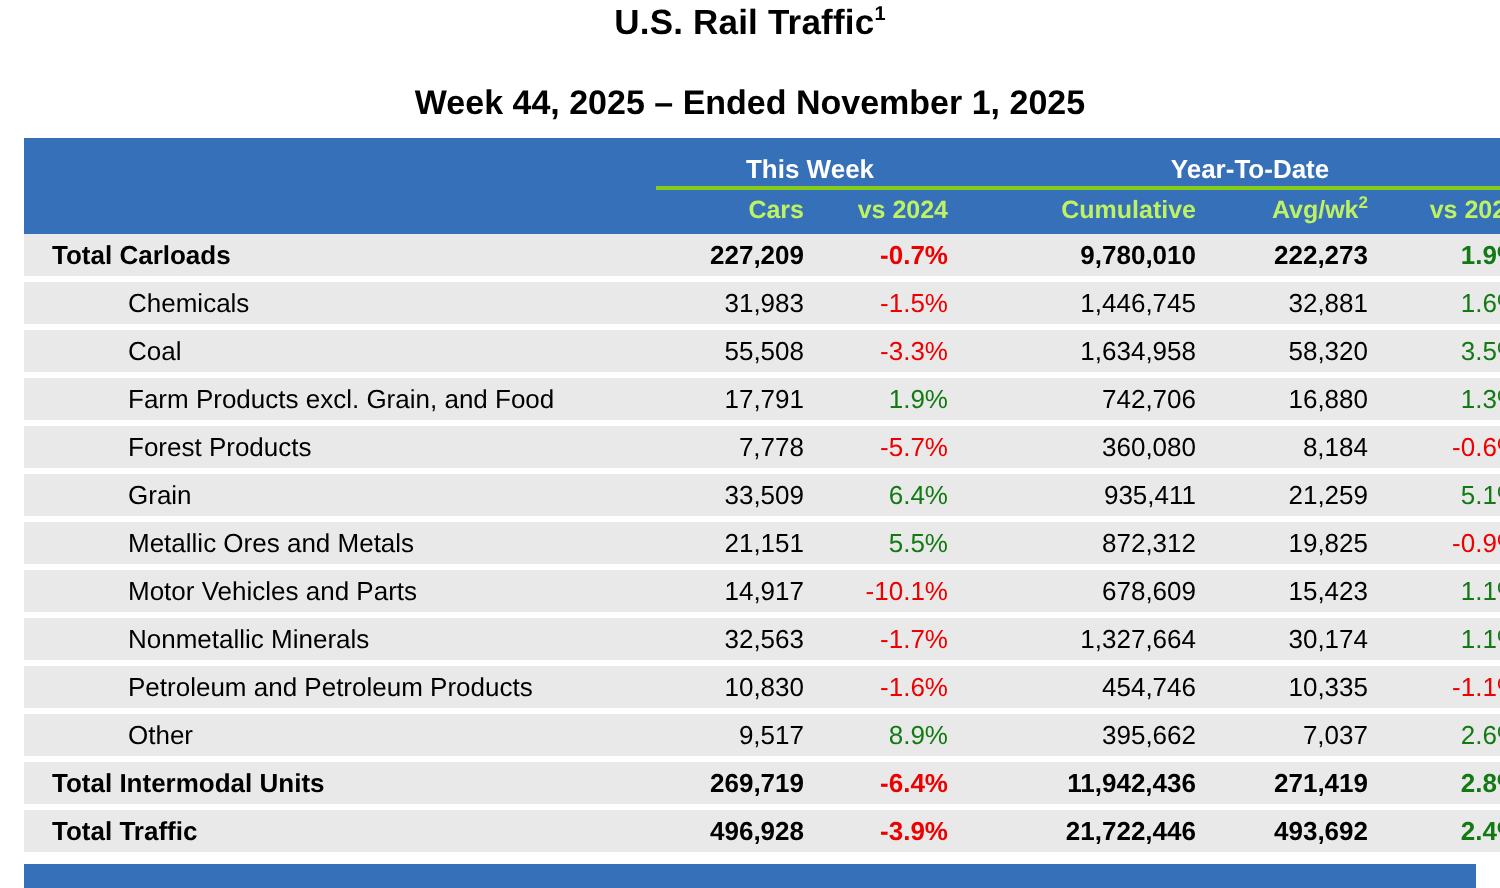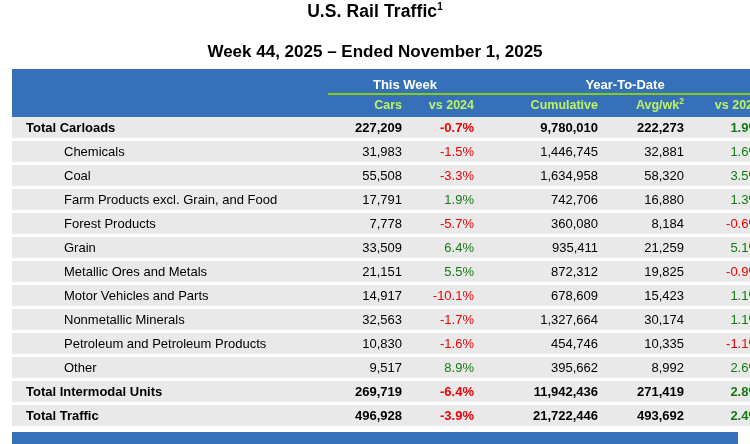--- a/index.html
+++ b/index.html
@@ -260,21 +260,21 @@
             <td class="num neg">-1.6%</td>
             <td class="num">454,746</td>
             <td class="num">10,335</td>
             <td class="num neg">-1.1%</td>
           </tr>
           <tr class="drow sub">
             <td class="cat">Other</td>
             <td class="num">9,517</td>
             <td class="num pos">8.9%</td>
             <td class="num">395,662</td>
-            <td class="num">8,992</td>
+            <td class="num">7,037</td>
             <td class="num pos">2.6%</td>
           </tr>
           <tr class="drow total">
             <td class="cat">Total Intermodal Units</td>
             <td class="num">269,719</td>
             <td class="num neg">-6.4%</td>
             <td class="num">11,942,436</td>
             <td class="num">271,419</td>
             <td class="num pos">2.8%</td>
           </tr>

